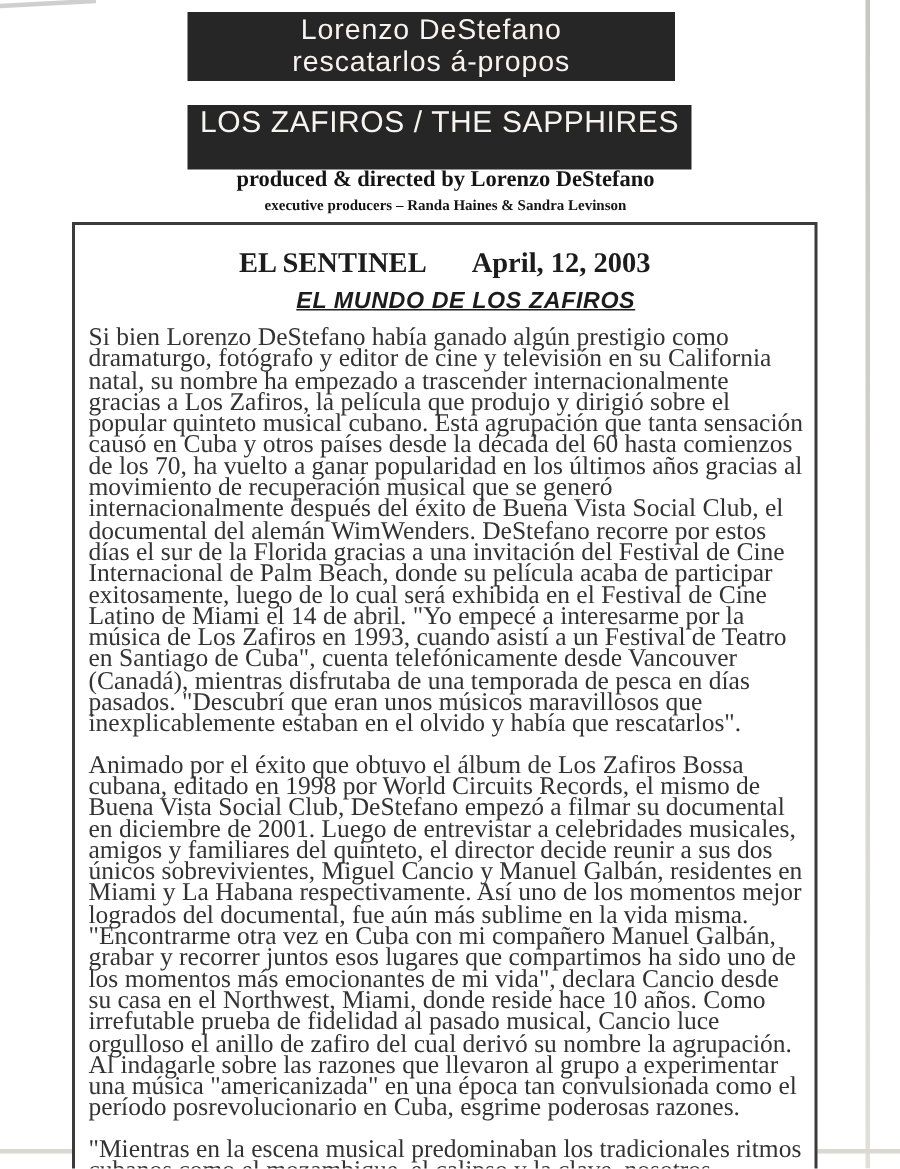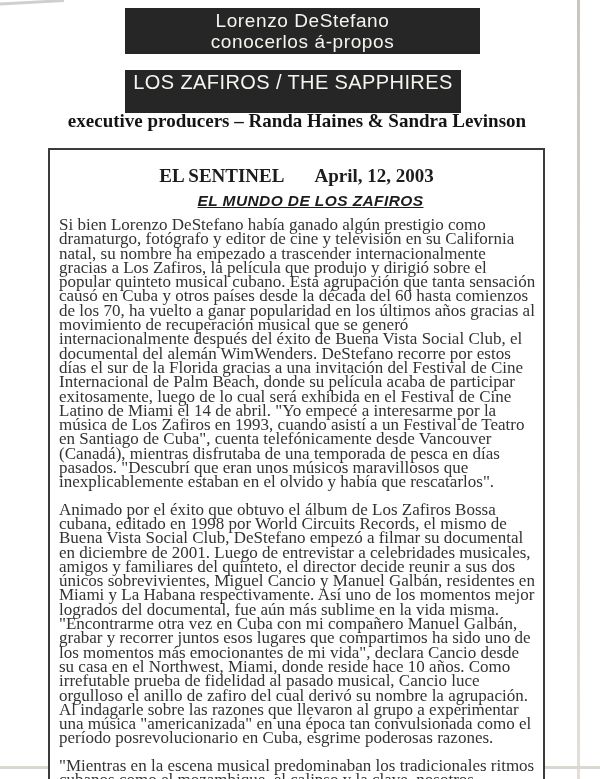--- a/index.html
+++ b/index.html
@@ -10,31 +10,31 @@
   
   .artifact-topleft{position:absolute;left:-8px;top:1px;width:72px;height:3px;
     background:#cfcfcf;transform:rotate(-3deg);}
   .artifact-right{position:absolute;left:577px;top:0;width:3px;height:779px;
     background:linear-gradient(to bottom,#c9c6c0,#e2dfd9);}
   .artifact-bottom{position:absolute;left:0;top:766px;width:600px;height:3px;
     background:#dbd8d2;}
   
   .banner{position:absolute;background:#262626;color:#f6f4ef;text-align:center;
     font-family:"Liberation Sans", sans-serif;box-sizing:border-box;}
-  #banner-production{left:125px;top:8px;width:355px;height:46px;padding-top:2px;}
+  #banner-production{left:125px;top:8px;width:325px;height:46px;padding-top:2px;}
   #banner-production .l1{font-size:19px;line-height:22px;letter-spacing:0.6px;}
   #banner-production .l2{font-size:19px;line-height:20px;letter-spacing:0.6px;}
   #banner-film{left:125px;top:70px;width:336px;height:43px;padding-top:1px;}
   #banner-film .l1{font-size:20px;line-height:23px;letter-spacing:0.4px;}
   #banner-film .l2{font-size:16px;line-height:17px;font-weight:bold;letter-spacing:0.4px;}
   
   .credits{position:absolute;left:0;top:112px;width:594px;text-align:center;
     font-weight:bold;color:#141414;}
   .credits .c1{font-size:15px;line-height:17px;}
-  .credits .c2{font-size:19px;line-height:17px;}
+  .credits .c2{font-size:10px;line-height:17px;}
   
   .article-box{position:absolute;left:48px;top:148px;width:497px;min-height:591px;
     border:2px solid #3b3b3b;box-sizing:border-box;background:#ffffff;}
   .pub-line{margin-top:15px;text-align:center;font-weight:bold;font-size:19px;
     color:#1c1c1c;line-height:22px;}
   .pub-line .date{margin-left:30px;}
   .headline{margin-top:5px;text-align:center;font-family:"Liberation Sans",sans-serif;
     font-weight:bold;font-style:italic;text-decoration:underline;font-size:15.5px;
     letter-spacing:0.4px;color:#1c1c1c;line-height:17px;padding-left:28px;}
   .byline{margin-top:2px;text-align:center;font-size:13px;color:#222222;line-height:15px;}
@@ -47,28 +47,29 @@
 </style>
 </head>
 <body>
 
 <div class="artifact-topleft"></div>
 <div class="artifact-right"></div>
 <div class="artifact-bottom"></div>
 
 <div class="banner" id="banner-production">
   <div class="l1">Lorenzo DeStefano</div>
-  <div class="l2">conocerlos á-propos</div>
+  <div class="l2">rescatarlos á-propos</div>
 </div>
 
 <div class="banner" id="banner-film">
   <div class="l1">LOS ZAFIROS / THE SAPPHIRES</div>
 </div>
 
 <div class="credits">
+  <div class="c1">produced &amp; directed by Lorenzo DeStefano</div>
   <div class="c2">executive producers – Randa Haines &amp; Sandra Levinson</div>
 </div>
 
 <div class="article-box">
   <div class="pub-line">
     <span>EL SENTINEL</span><span class="date">April, 12, 2003</span>
   </div>
   <div class="headline">EL MUNDO DE LOS ZAFIROS</div>
   <div class="article-body">
     <p>Si bien Lorenzo DeStefano había ganado algún prestigio como dramaturgo, fotógrafo y editor de cine y televisión en su California natal, su nombre ha empezado a trascender internacionalmente gracias a Los Zafiros, la película que produjo y dirigió sobre el popular quinteto musical cubano. Esta agrupación que tanta sensación causó en Cuba y otros países desde la década del 60 hasta comienzos de los 70, ha vuelto a ganar popularidad en los últimos años gracias al movimiento de recuperación musical que se generó internacionalmente después del éxito de Buena Vista Social Club, el documental del alemán WimWenders. DeStefano recorre por estos días el sur de la Florida gracias a una invitación del Festival de Cine Internacional de Palm Beach, donde su película acaba de participar exitosamente, luego de lo cual será exhibida en el Festival de Cine Latino de Miami el 14 de abril. "Yo empecé a interesarme por la música de Los Zafiros en 1993, cuando asistí a un Festival de Teatro en Santiago de Cuba", cuenta telefónicamente desde Vancouver (Canadá), mientras disfrutaba de una temporada de pesca en días pasados. "Descubrí que eran unos músicos maravillosos que inexplicablemente estaban en el olvido y había que rescatarlos".</p>

